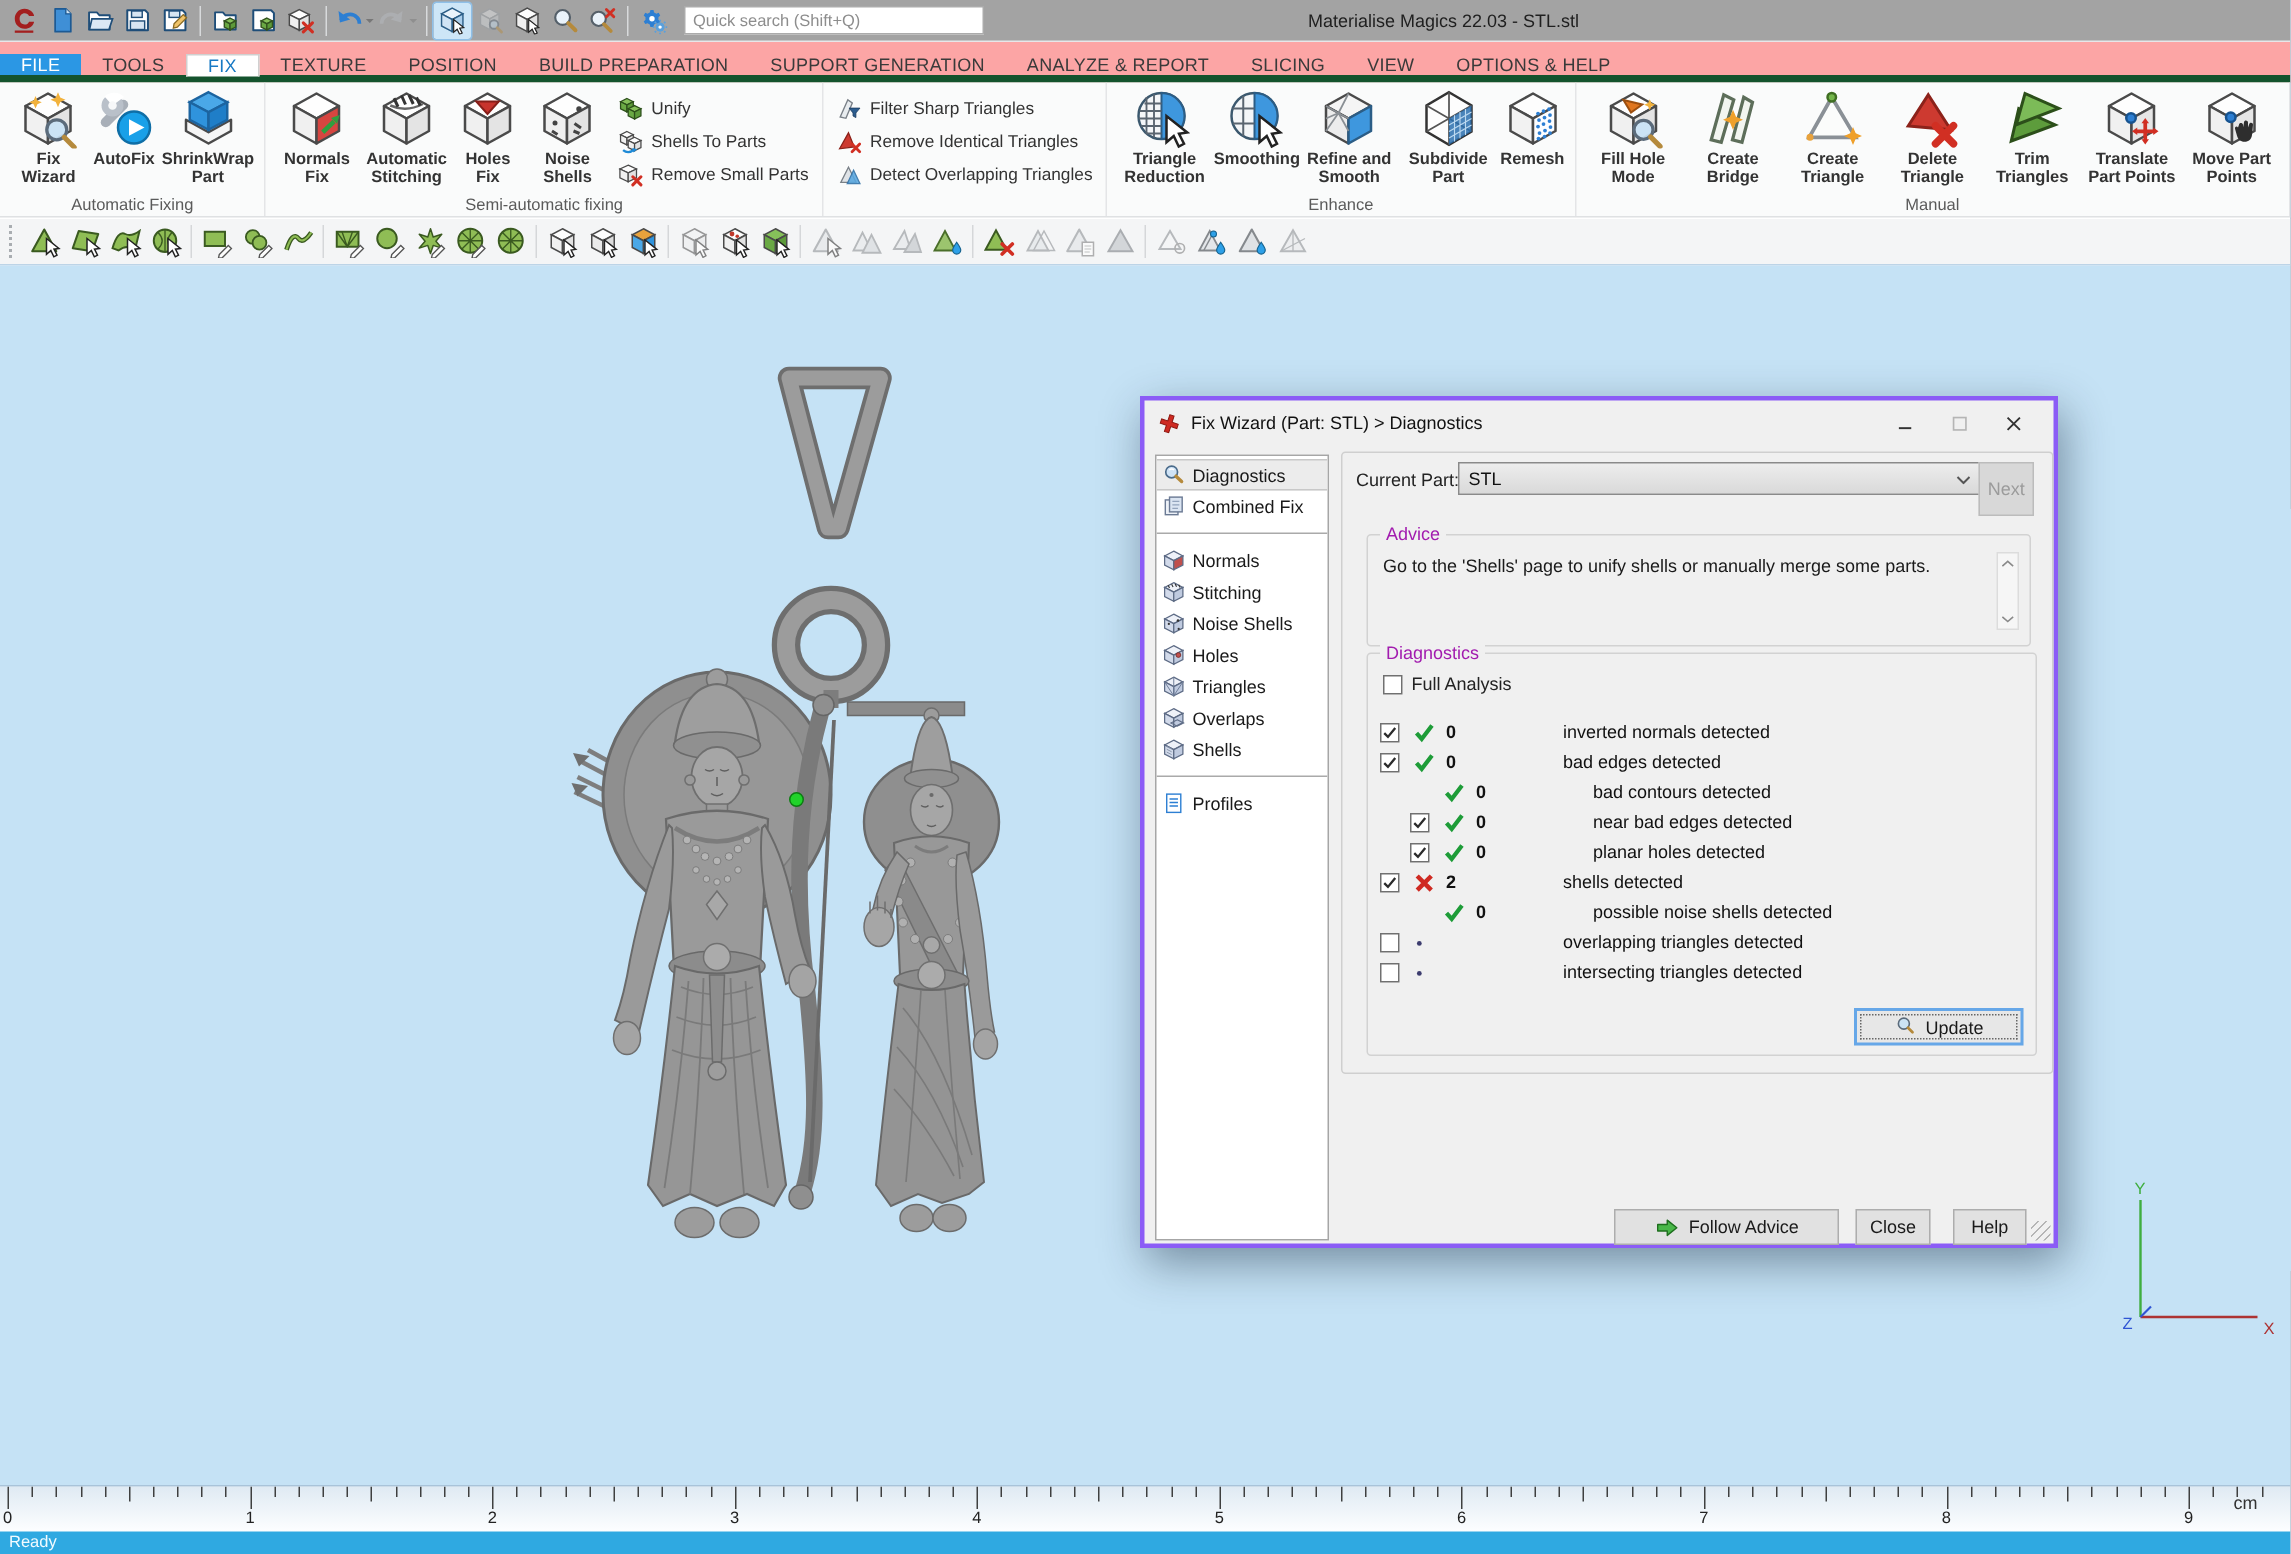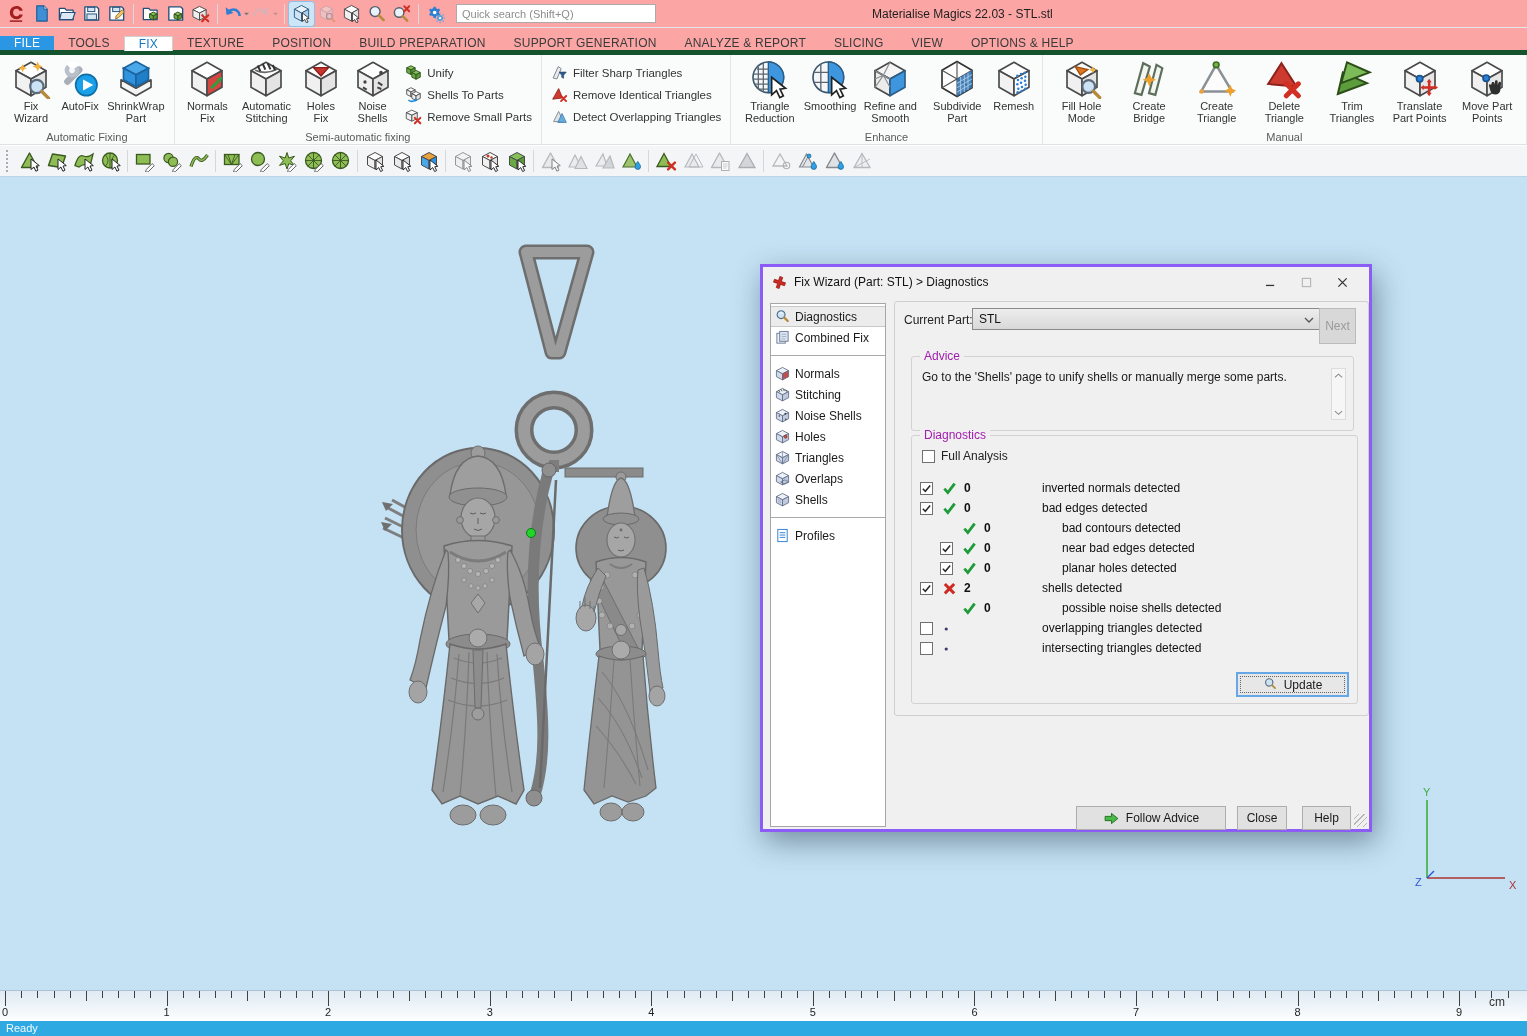--- a/index.html
+++ b/index.html
@@ -2,21 +2,21 @@
 <html><head>
 <meta charset="utf-8">
 <style>
   html,body{margin:0;padding:0;background:#9bb0bf;}
   *{box-sizing:border-box;}
   .app{position:relative;width:1527px;height:1036px;background:#fff;overflow:hidden;
        font-family:"Liberation Sans",sans-serif;font-size:12px;color:#222;user-select:none;}
   svg{display:block;}
 
   
-  .titlebar{position:absolute;left:0;top:0;width:100%;height:28px;background:#fca5a5;
+  .titlebar{position:absolute;left:0;top:0;width:100%;height:28px;background:#a3a3a3;
             border-bottom:1px solid #e6e7e9;display:flex;align-items:center;padding:0 4px;}
   .qat{display:flex;align-items:center;}
   .qat-btn{height:24px;min-width:25px;display:flex;align-items:center;justify-content:center;border-radius:2px;padding:0 1px;}
   .qat-btn svg{width:19px;height:19px;}
   .qat-btn .car{width:7px;height:6px;margin-left:1px;}
   .qat-btn.active{background:#cde6f7;outline:1px solid #8fc0e8;}
   .qat-btn.disabled{opacity:.45;}
   .qat-sep{width:1px;height:20px;background:#d8dadc;margin:0 4px;}
   .search{margin-left:8px;width:200px;height:19px;border:1px solid #ababab;background:#fff;
           font-family:"Liberation Sans",sans-serif;font-size:11px;color:#333;padding:0 5px;}
@@ -28,21 +28,21 @@
         border-bottom:5px solid #14532d;display:flex;align-items: flex-end;}
   .tab{display:flex;align-items:center;padding:0 14px;font-size:12px;color:#3a3a3a;letter-spacing:.2px;}
   .tab.accent{background:#2b97e4;color:#fff;}
   .tab.active{background:#fff;color:#1779c4;border:1px solid #d0d0d0;border-bottom:none;margin-bottom:-1px;}
 
   
   .ribbon{position:absolute;top:55px;left:0;width:100%;height:90px;background:#fafbfb;
           border-bottom:1px solid #dfe1e3;display:flex;overflow:hidden;}
   .rgroup{position:relative;display:flex;align-items:flex-start;padding:3px 5px 16px 5px;border-right:1px solid #e4e5e7;}
   .rgroup-caption{position:absolute;bottom:1px;left:0;right:0;text-align:center;font-size:11px;color:#5a5a5a;}
-  .rbtn{display:flex;flex-direction:column;align-items:center;min-width:44px;padding:1px 3px;margin:0 1px;border-radius:2px;}
+  .rbtn{display:flex;flex-direction:column;align-items:center;min-width:44px;padding:1px 3px;margin:0 1px;border-radius:2px;font-weight:bold;}
   .rbtn .ricon svg{width:40px;height:40px;}
   .rbtn .rlabel{font-size:11px;line-height:12px;text-align:center;color:#333;margin-top:1px;max-width:68px;}
   .rstack{display:flex;flex-direction:column;justify-content:flex-start;gap:5px;padding:6px 4px 0 4px;}
   .sbtn{display:flex;align-items:center;gap:5px;}
   .sbtn .sicon svg{width:17px;height:17px;}
   .sbtn .slabel{font-size:11.5px;color:#333;white-space:nowrap;}
 
   
   .toolbar2{position:absolute;top:146px;left:0;width:100%;height:31px;background:#f4f5f6;
             border-bottom:1px solid #bdd4e7;display:flex;align-items:center;padding-left:4px;}

